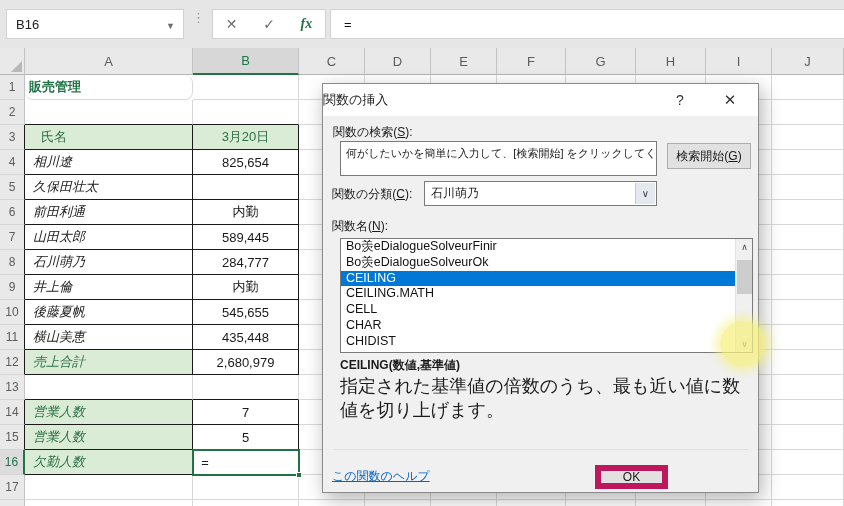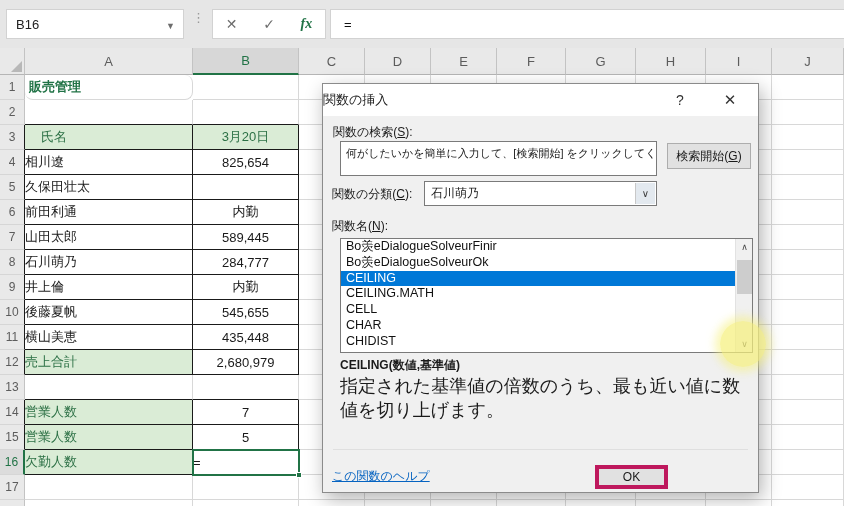--- a/index.html
+++ b/index.html
@@ -49,21 +49,21 @@
   .rh.blackR { border-right:1px solid #1a1a1a; }
   .rh.sel { background:#dcdcdc; color:#217346; border-right:2px solid #217346; }
   .cell {
     height:25px; border-right:1px solid #d8d8d8; border-bottom:1px solid #d8d8d8;
     display:flex; align-items:center; overflow:hidden; white-space:nowrap; padding:0 4px;
   }
   .c-title { color:#217346; font-weight:bold;border-radius:8px; }
   .gbg { background:#daecd6; color:#2c7045; }
   .blk { border-right:1px solid #1a1a1a; border-bottom:1px solid #1a1a1a; }
   .edgeB { border-bottom:1px solid #1a1a1a; }
-  .al { padding-left:0; }
+  .al { padding-left:8px;font-style:italic; }
   .al2 { padding-left:16px; }
   .ac { justify-content:center; }
   
   #sel-b16 { position:absolute; left:192px; top:449px; width:108px; height:27px; border:2px solid #217346; z-index:3; }
   #sel-b16 .handle { position:absolute; right:-4px; bottom:-4px; width:6px; height:6px; background:#217346; border:1px solid #fff; }
   
   #dialog {
     position:absolute; left:322px; top:83px; width:437px; height:410px;
     background:#f0f0f0; border:1px solid #8b8b8b; box-shadow:3px 6px 18px rgba(0,0,0,.30);
     font-size:12px; z-index:5;
@@ -105,21 +105,21 @@
   #hl-circle {
     position:absolute; left:397px; top:237px; width:46px; height:46px; border-radius:50%;
     background:rgba(245,240,125,0.72); box-shadow:0 0 8px 5px rgba(245,240,125,0.55); z-index:7;
   }
   #fn-sig { position:absolute; left:17px; top:273px; font-weight:bold; font-size:12px; color:#1a1a1a; }
   #fn-desc { position:absolute; left:17px; top:290px; font-size:18px; color:#1a1a1a; }
   #dlg-sep { position:absolute; left:10px; right:10px; top:365px; border-top:1px solid #dfdfdf; }
   #help-link { position:absolute; left:9px; top:384px; color:#0563c1; text-decoration:underline; font-size:12px; }
   #ok-btn {
     position:absolute; left:272px; top:381px; width:73px; height:24px; background:#e1e1e1;
-    border:4px solid #be185d; display:flex; align-items:center; justify-content:center; font-size:12px;
+    border:6px solid #be185d; display:flex; align-items:center; justify-content:center; font-size:12px;
   }
   #cancel-btn {
     position:absolute; left:355px; top:381px; width:74px; height:24px; background:#e1e1e1;
     border:1px solid #adadad; display:flex; align-items:center; justify-content:center; font-size:12px;
   }
 </style>
 </head>
 <body>
 
 <div id="app">

